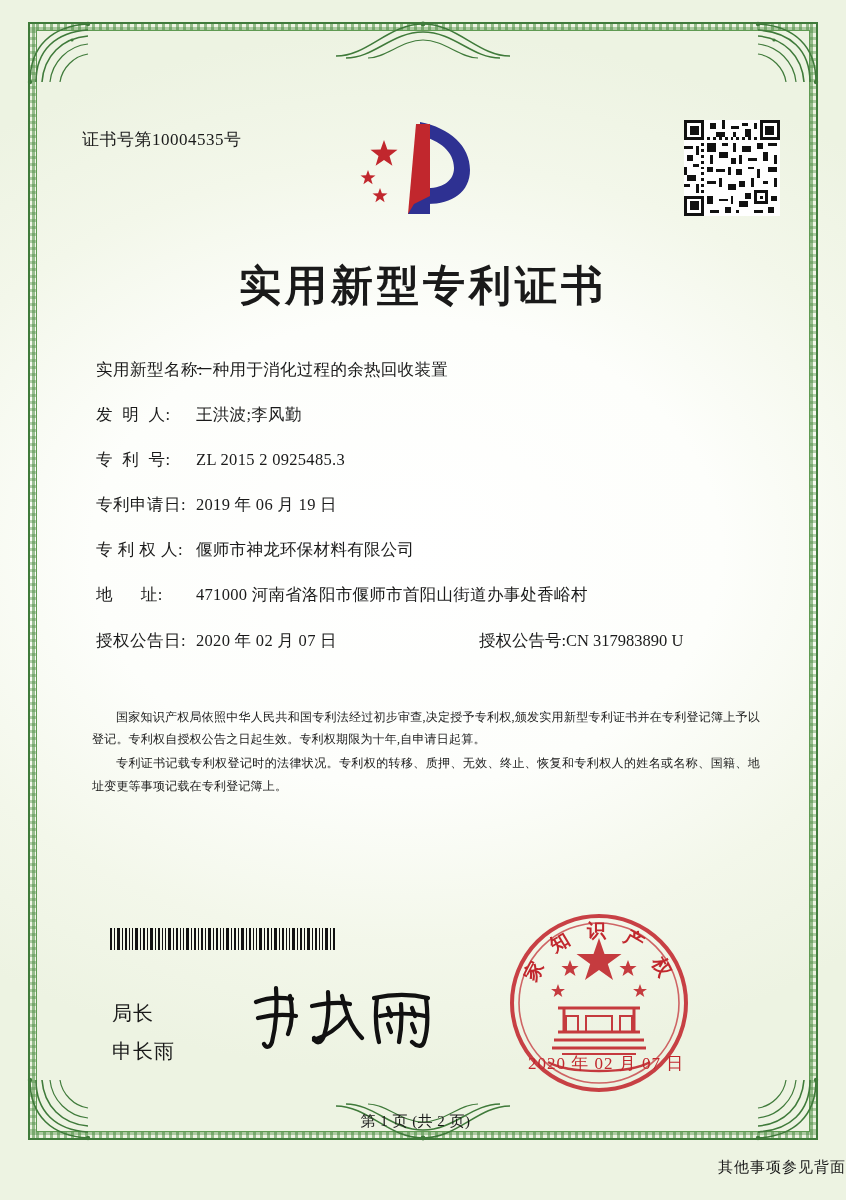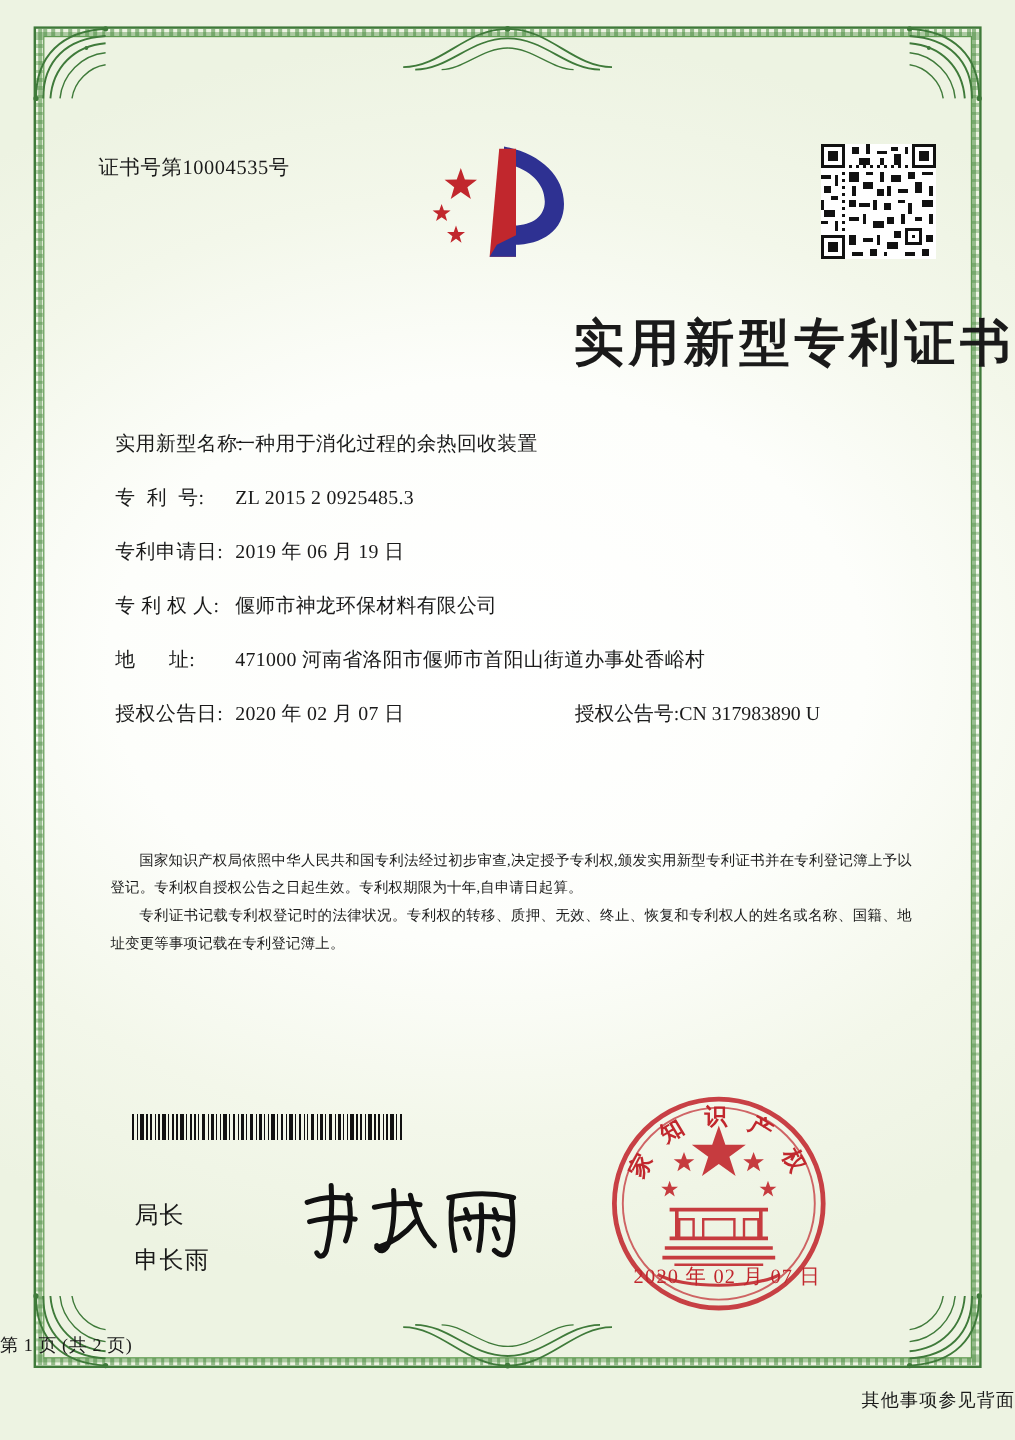--- a/index.html
+++ b/index.html
@@ -113,21 +113,21 @@
     position: absolute;
     right: 66px; top: 120px;
     width: 96px; height: 96px;
   }
   .qr svg { display: block; }
 
   .title {
     position: absolute;
     left: 0; right: 0;
     top: 258px;
-    text-align: right;
+    text-align: center;
     font-size: 42px;
     font-weight: bold;
     letter-spacing: 4px;
     font-family: "DejaVu Serif", "Liberation Serif", serif;
   }
 
   
   .fields {
     position: absolute;
     left: 96px;
@@ -223,20 +223,21 @@
     color: #c1272d;
     letter-spacing: 1px;
     white-space: nowrap;
   }
 
   
   .page-num {
     position: absolute;
     left: 0; right: 15px;
     top: 1112px;
+    text-align: center;
     font-size: 15px;
     letter-spacing: 0.5px;
   }
   .back-note {
     position: absolute;
     left: 0; right: 0;
     top: 1158px;
     text-align: right;
     font-size: 15px;
     letter-spacing: 1px;
@@ -451,20 +452,24 @@
       </g>
     </svg>
   </div>
 
   <div class="title">实用新型专利证书</div>
 
   <div class="fields">
     <div class="frow">
       <div class="flabel">实用新型名称:</div>
       <div class="fvalue">一种用于消化过程的余热回收装置</div>
+    </div>
+    <div class="frow">
+      <div class="flabel">发  明  人:</div>
+      <div class="fvalue">王洪波;李风勤</div>
     </div>
     <div class="frow">
       <div class="flabel">专  利  号:</div>
       <div class="fvalue">ZL 2015 2 0925485.3</div>
     </div>
     <div class="frow">
       <div class="flabel">专利申请日:</div>
       <div class="fvalue">2019 年 06 月 19 日</div>
     </div>
     <div class="frow">

